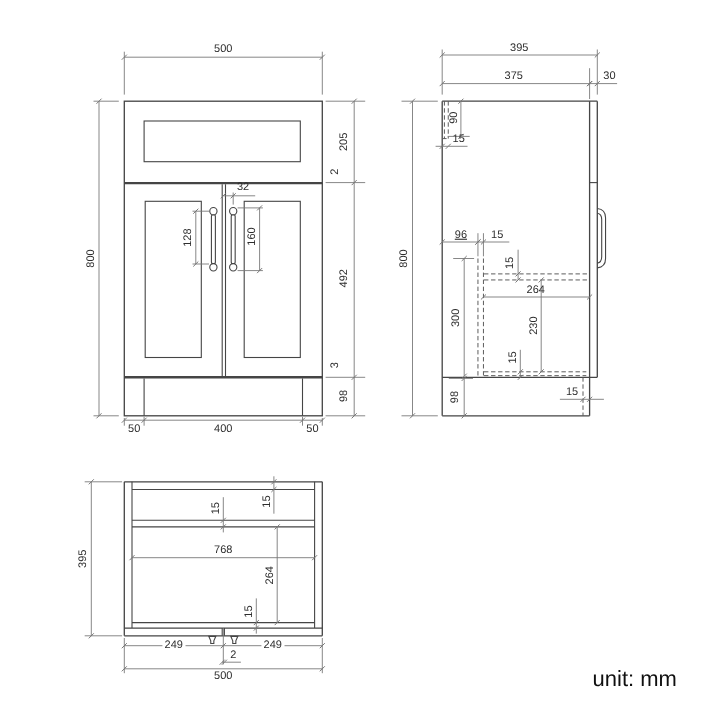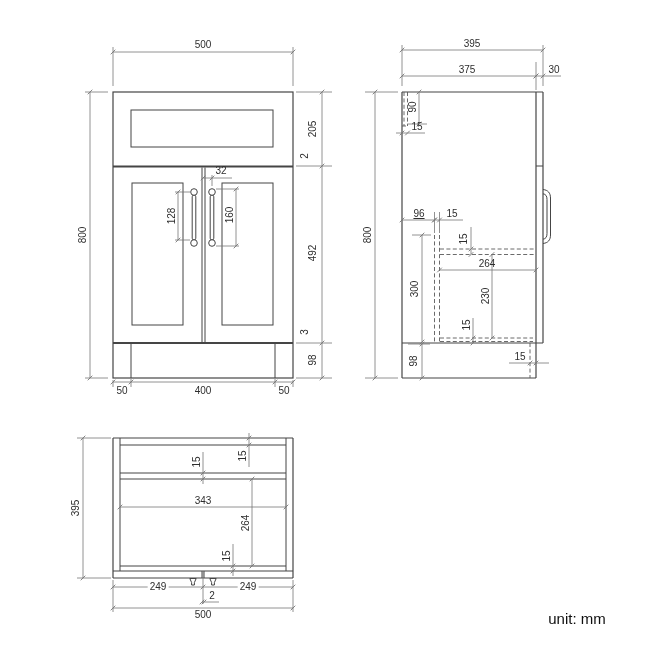--- a/index.html
+++ b/index.html
@@ -21,21 +21,21 @@
   .wfill{fill:var(--background);}
   .dim,.ext{stroke:var(--dimension);stroke-width:0.8px;}
   .hid{stroke:var(--hidden-line);stroke-width:0.9px;stroke-dasharray:4 2.4;}
   .tick{stroke:var(--dimension);stroke-width:0.9px;}
   #label-layer{position:absolute;left:0;top:0;width:643px;height:650px;pointer-events:none;}
   .dim-label{position:absolute;transform:translate(-50%,-50%);font-size:10px;
              color:var(--text);white-space:nowrap;line-height:1;}
   .dim-label.rot{transform:translate(-50%,-50%) rotate(-90deg);}
   .dim-label.bg{background:var(--background);padding:0 2px;}
   .unit-label{position:absolute;left:577px;top:618px;transform:translate(-50%,-50%);
-              font-size:15px;color:#0f0f0f;white-space:nowrap;}
+              font-size:20px;color:#0f0f0f;white-space:nowrap;}
 </style>
 </head>
 <body>
 
 <div id="canvas">
 <svg width="650" height="650" viewBox="0 0 650 650">
 
   <g>
     <rect class="main" x="113" y="92" width="180" height="286"></rect>
     <line class="thick" x1="113" y1="166.5" x2="293" y2="166.5"></line>
@@ -290,21 +290,21 @@
       <span class="dim-label rot" style="left: 415px; top: 289px;">300</span>
       <span class="dim-label rot" style="left: 464px; top: 239px;">15</span>
       <span class="dim-label" style="left: 487px; top: 264px;">264</span>
       <span class="dim-label rot" style="left: 486px; top: 296px;">230</span>
       <span class="dim-label rot" style="left: 467px; top: 325px;">15</span>
       <span class="dim-label rot" style="left: 414px; top: 361px;">98</span>
       <span class="dim-label" style="left: 520px; top: 357px;">15</span>
       <span class="dim-label rot" style="left: 76px; top: 508px;">395</span>
       <span class="dim-label rot" style="left: 197px; top: 462px;">15</span>
       <span class="dim-label rot" style="left: 243px; top: 456px;">15</span>
-      <span class="dim-label" style="left: 203px; top: 501px;">343</span>
+      <span class="dim-label" style="left: 203px; top: 501px;">768</span>
       <span class="dim-label rot" style="left: 246px; top: 523px;">264</span>
       <span class="dim-label rot" style="left: 227px; top: 556px;">15</span>
       <span class="dim-label bg" style="left: 158px; top: 587px;">249</span>
       <span class="dim-label bg" style="left: 248px; top: 587px;">249</span>
       <span class="dim-label" style="left: 212px; top: 596px;">2</span>
       <span class="dim-label" style="left: 203px; top: 615px;">500</span>
     </div>
 <div class="unit-label">unit: mm</div>
 </div>
 

